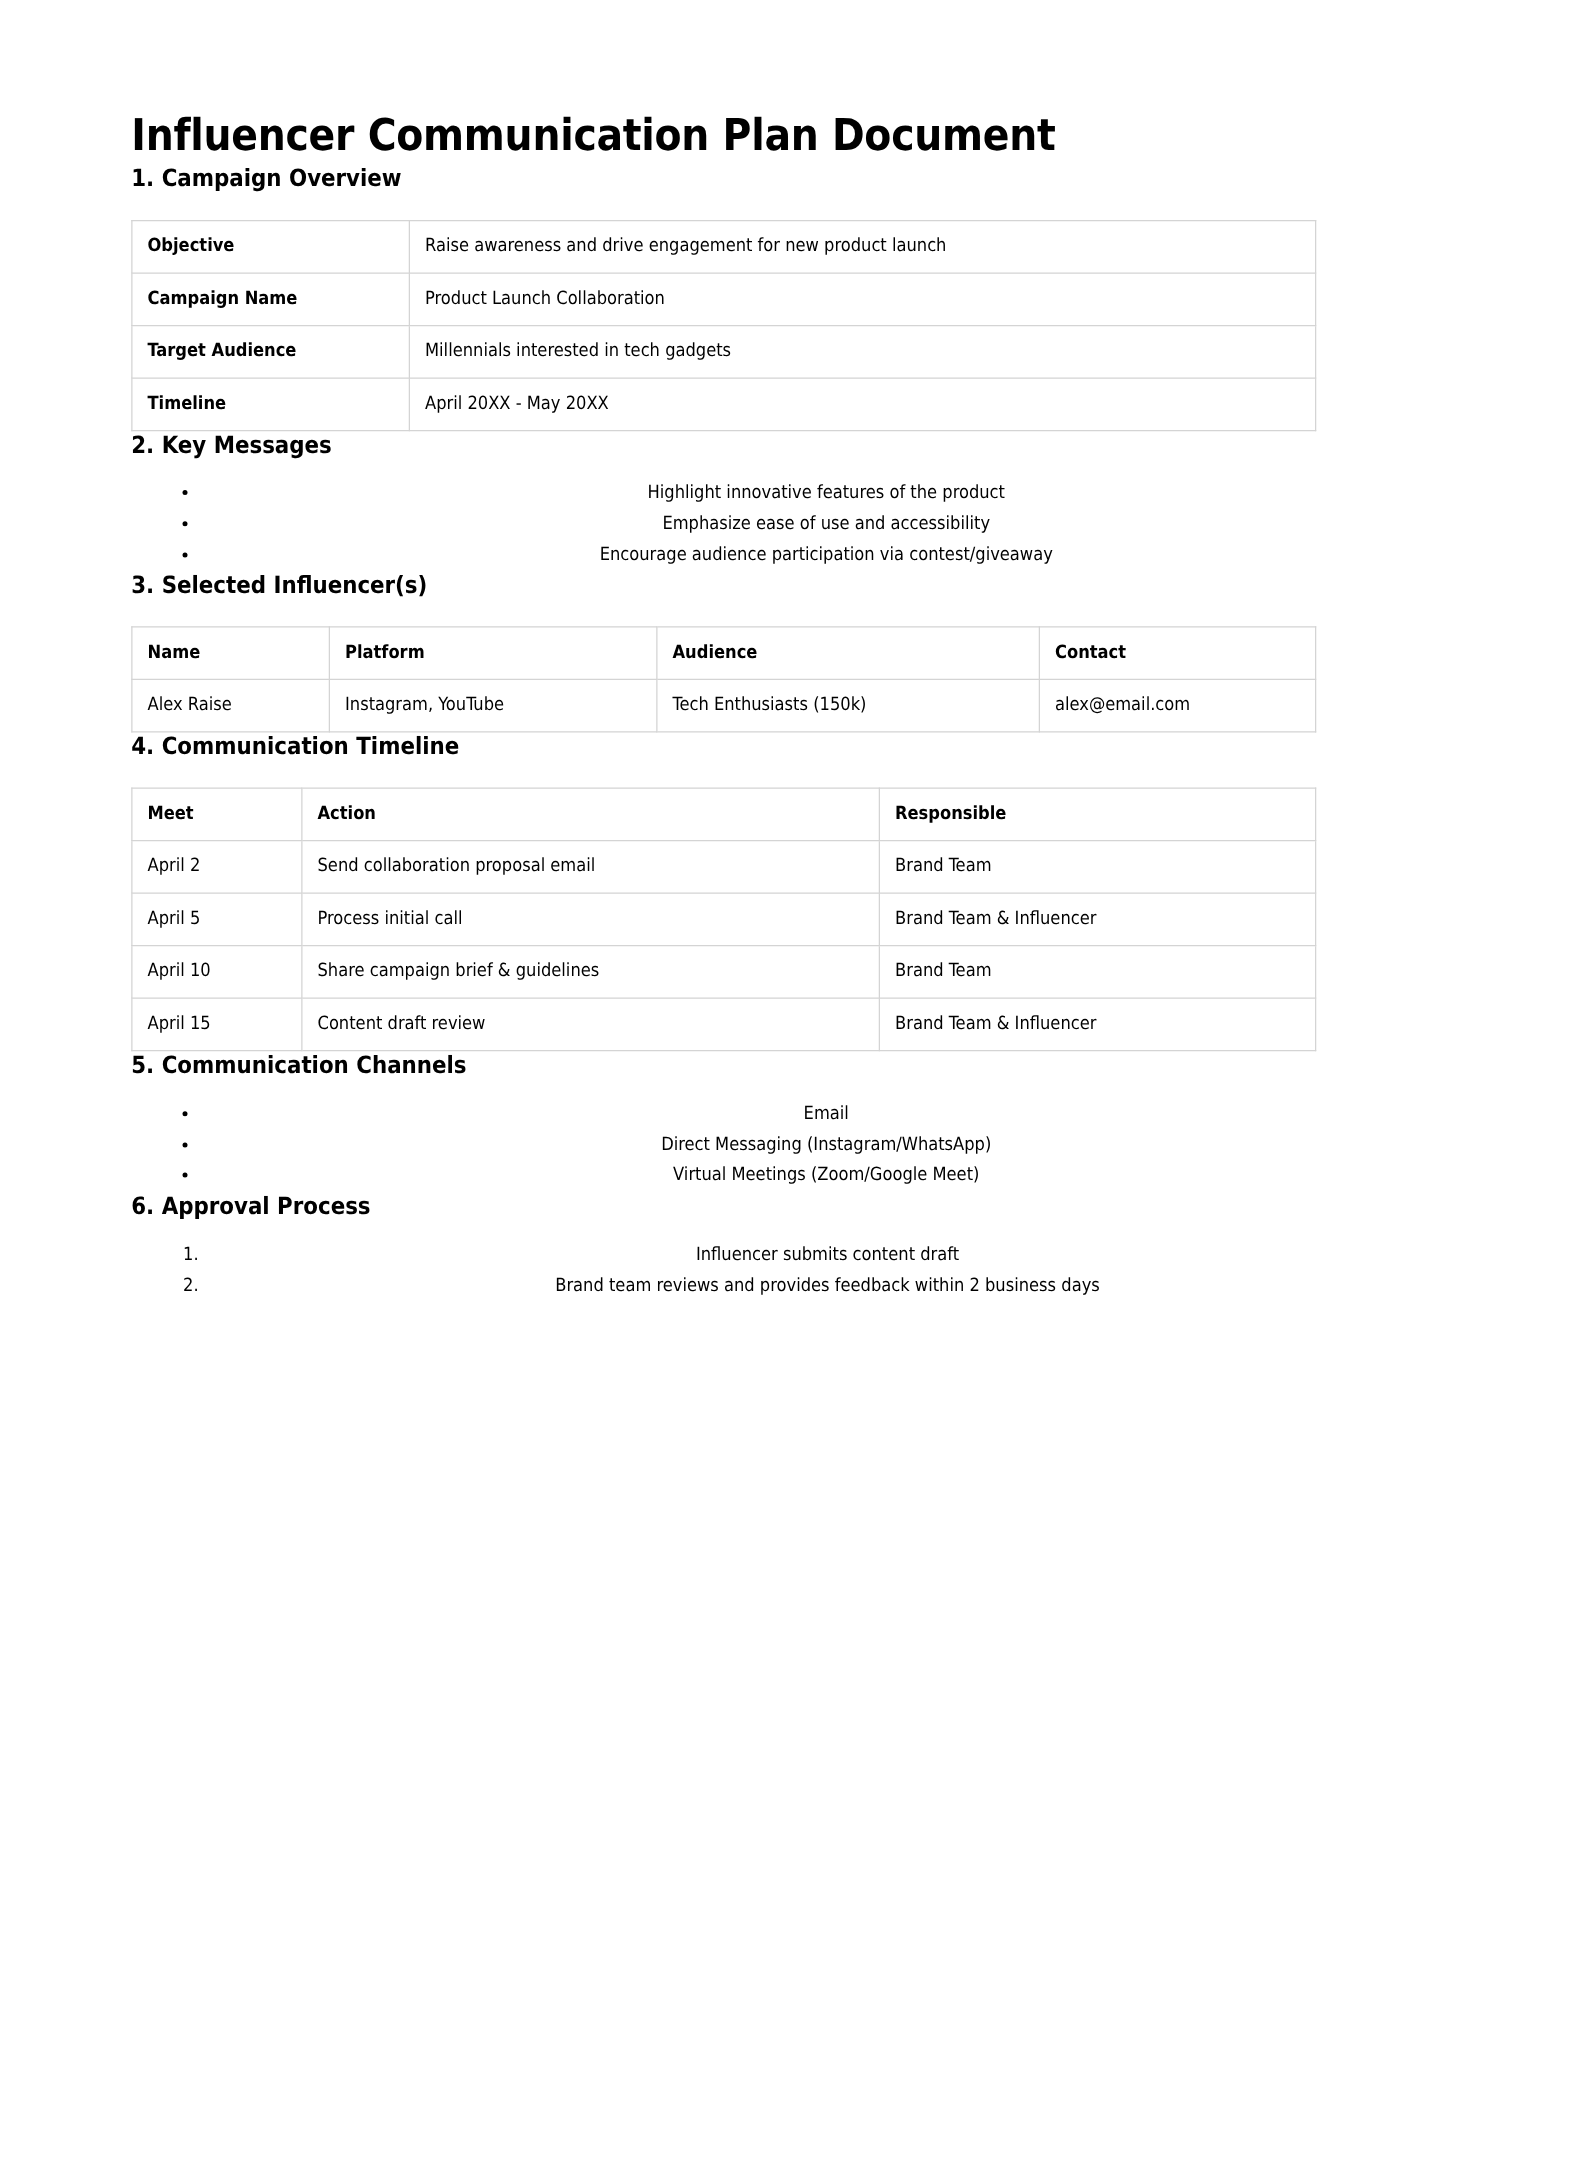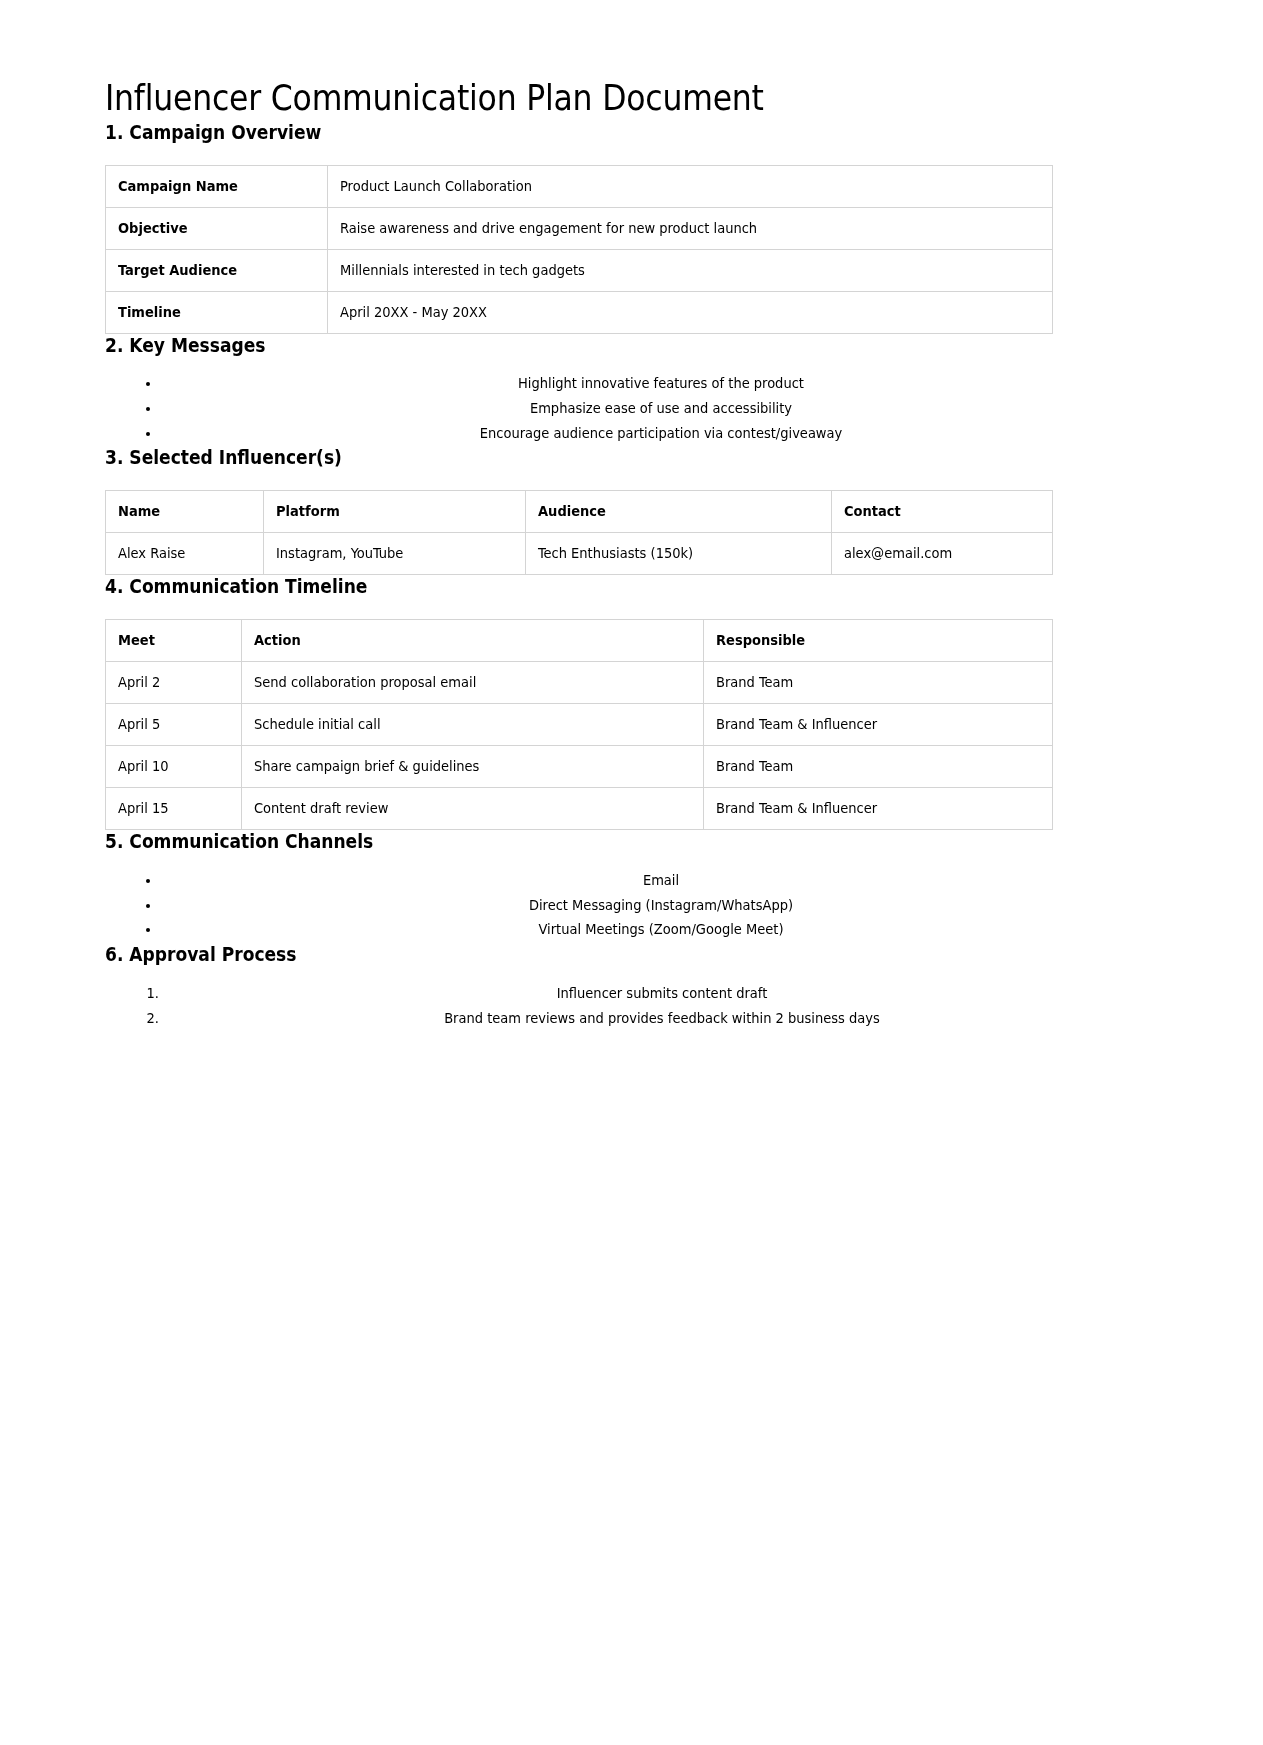--- a/index.html
+++ b/index.html
@@ -16,23 +16,23 @@
     -webkit-font-smoothing: none;
   }
   .page {
     box-sizing: border-box;
     width: 1263px;
     height: 1745px;
     padding: 70px 105px 0 105px;
   }
   h1.doc-title {
     font-size: 35px;
-    font-weight: normal;
+    font-weight: bold;
     letter-spacing: -0.2px;
-    margin: 7px 0 0 0;
+    margin: 18px 0 0 0;
     line-height: 1.25;
   }
   h2.section-title {
     font-size: 19px;
     font-weight: bold;
     margin: 0;
     line-height: 1.2;
   }
   .sec-gap-1 { margin-top: 50px; }
   .sec-gap   { margin-top: 44px; }
@@ -93,26 +93,26 @@
 
   <h2 class="section-title sec-gap-1">1. Campaign Overview</h2>
 
   <table class="doc-table overview-table">
     <colgroup>
         <col class="c1">
         <col>
       </colgroup>
     <tbody>
       <tr>
+        <td class="rowhead">Objective</td>
+        <td>Raise awareness and drive engagement for new product launch</td>
+      </tr>
+      <tr>
         <td class="rowhead">Campaign Name</td>
         <td>Product Launch Collaboration</td>
-      </tr>
-      <tr>
-        <td class="rowhead">Objective</td>
-        <td>Raise awareness and drive engagement for new product launch</td>
       </tr>
       <tr>
         <td class="rowhead">Target Audience</td>
         <td>Millennials interested in tech gadgets</td>
       </tr>
       <tr>
         <td class="rowhead">Timeline</td>
         <td>April 20XX - May 20XX</td>
       </tr>
     </tbody>
@@ -169,21 +169,21 @@
       </tr>
     </thead>
     <tbody>
       <tr>
         <td>April 2</td>
         <td>Send collaboration proposal email</td>
         <td>Brand Team</td>
       </tr>
       <tr>
         <td>April 5</td>
-        <td>Schedule initial call</td>
+        <td>Process initial call</td>
         <td>Brand Team &amp; Influencer</td>
       </tr>
       <tr>
         <td>April 10</td>
         <td>Share campaign brief &amp; guidelines</td>
         <td>Brand Team</td>
       </tr>
       <tr>
         <td>April 15</td>
         <td>Content draft review</td>

